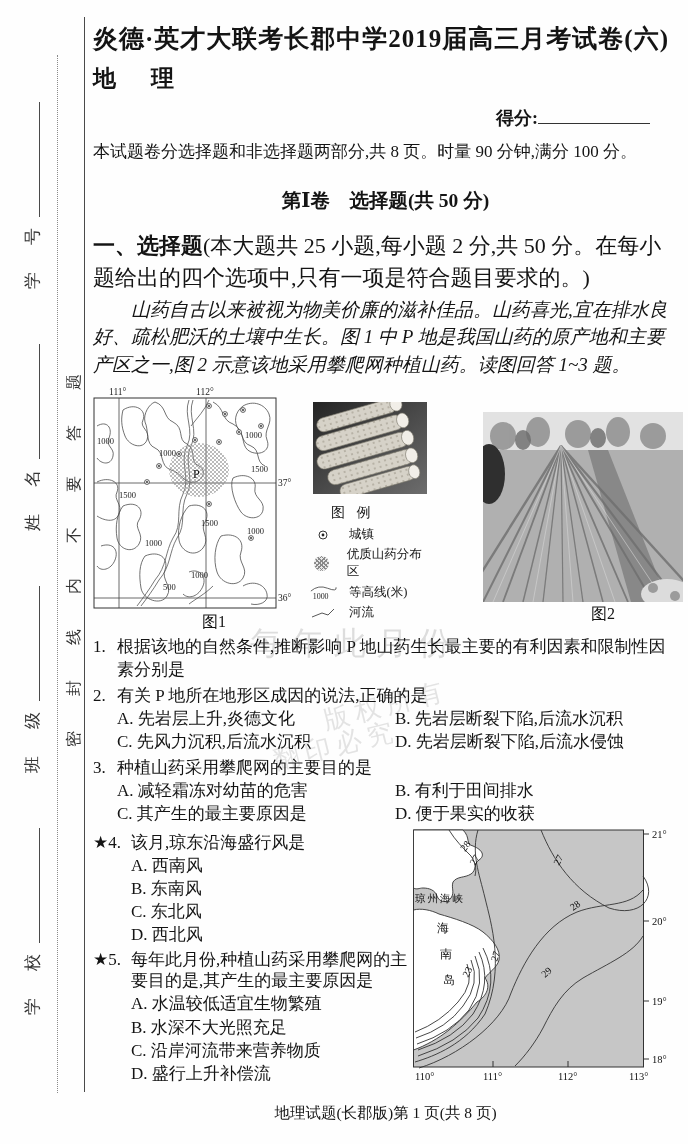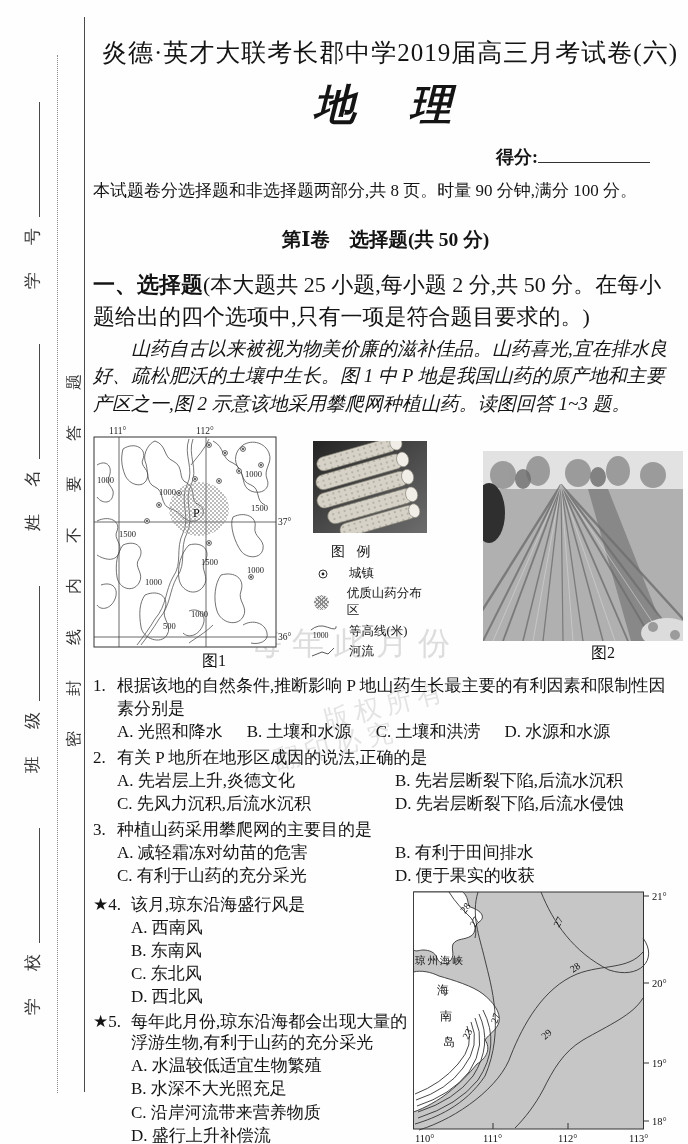--- a/index.html
+++ b/index.html
@@ -11,22 +11,22 @@
   .strip{position:absolute;transform-origin:0 0;transform:rotate(-90deg);white-space:nowrap;}
   .stripA{left:14px;top:1015px;width:905px;height:36px;display:flex;align-items:center;gap:55px;
           font-size:17px;color:#333;}
   .mfield{display:flex;align-items:center;}
   .mfield .lab{letter-spacing:5px;}
   .mfield .blank{display:inline-block;width:115px;border-bottom:1px solid #4a4a4a;height:14px;margin-left:6px;}
   .stripB{left:62px;top:752px;width:418px;height:24px;display:block;text-align:center;
           font-size:16px;letter-spacing:35px;color:#333;line-height:24px;}
   
   .content{position:absolute;left:93px;top:0;width:585px;}
-  .title{margin-top:36px;text-align:right;font-size:25px;font-weight:normal;letter-spacing:1px;}
-  .subject{margin-top:8px;text-align:center;font-size:42px;font-weight:bold;letter-spacing:6px;font-style:italic;}
+  .title{margin-top:22px;text-align:left;font-size:25px;font-weight:bold;letter-spacing:1px;}
+  .subject{margin-top:8px;font-size:23px;font-weight:bold;letter-spacing:6px;}
   .score-row{margin-top:12px;text-align:right;padding-right:28px;font-size:18px;font-weight:bold;}
   .score-blank{display:inline-block;width:112px;border-bottom:1px solid #333;height:16px;vertical-align:baseline;}
   .exam-info{margin-top:10px;font-size:17px;}
   .section-head{margin-top:24px;text-align:center;font-size:19.5px;font-weight:bold;}
   .q-intro{margin-top:16px;font-size:22px;line-height:1.45;}
   .q-intro .lead{font-weight:bold;}
   .passage{font-size:19px;font-style:italic;text-indent:2em;line-height:1.45;margin-top:2px;}
   
   .figrow{margin-top:8px;display:flex;gap:8px;}
   .figcol{display:flex;flex-direction:column;align-items:center;}
@@ -316,64 +316,58 @@
             <circle cx="192" cy="184" r="5" fill="#9b9b9b"></circle>
         </svg>
         <div class="figcap">图2</div>
       </div>
     </div>
 
     <div class="qblock">
       <div class="q">
         <span class="qnum">1.</span>
         <div>根据该地的自然条件,推断影响 P 地山药生长最主要的有利因素和限制性因素分别是</div>
-        <div class="opts-row">
-          <span>A. 光照和降水</span>
-          <span>B. 土壤和水源</span>
-          <span>C. 土壤和洪涝</span>
-          <span>D. 水源和水源</span>
-        </div>
       </div>
       <div class="q">
         <span class="qnum">2.</span>
         <div>有关 P 地所在地形区成因的说法,正确的是</div>
         <div class="opts-grid">
           <span>A. 先岩层上升,炎德文化</span>
           <span>B. 先岩层断裂下陷,后流水沉积</span>
           <span>C. 先风力沉积,后流水沉积</span>
           <span>D. 先岩层断裂下陷,后流水侵蚀</span>
         </div>
       </div>
       <div class="q">
         <span class="qnum">3.</span>
         <div>种植山药采用攀爬网的主要目的是</div>
         <div class="opts-grid">
           <span>A. 减轻霜冻对幼苗的危害</span>
           <span>B. 有利于田间排水</span>
-          <span>C. 有利于山药的充分采光</span>
+          <span>C. 其产生的最主要原因是</span>
           <span>D. 便于果实的收获</span>
         </div>
       </div>
     </div>
 
     <div class="bottom">
       <div class="bleft">
         <div class="qs">
           <span class="qnum"><span class="star">★</span><span>4.</span></span>
           <div>该月,琼东沿海盛行风是</div>
           <div class="opts-col">
             <div>A. 西南风</div>
             <div>B. 东南风</div>
             <div>C. 东北风</div>
             <div>D. 西北风</div>
           </div>
         </div>
         <div class="qs">
           <span class="qnum"><span class="star">★</span><span>5.</span></span>
-          <div>每年此月份,琼东沿海都会出现大量的浮游生物,有利于山药的充分采光</div>
+          <div>每年此月份,种植山药采用攀爬网的主要目的是,其产生的最主要原因是</div>
           <div class="opts-col">
             <div>A. 水温较低适宜生物繁殖</div>
             <div>B. 水深不大光照充足</div>
             <div>C. 沿岸河流带来营养物质</div>
             <div>D. 盛行上升补偿流</div>
           </div>
         </div>
       </div>
 
       <div class="bright">
@@ -431,13 +425,14 @@
             <text x="2" y="252">110°</text>
             <text x="70" y="252">111°</text>
             <text x="145" y="252">112°</text>
             <text x="216" y="252">113°</text>
           </g>
         </svg>
       </div>
     </div>
   </div>
 
+  <div class="footer">地理试题(长郡版)第 1 页(共 8 页)</div>
 </div>
 
 </body></html>

